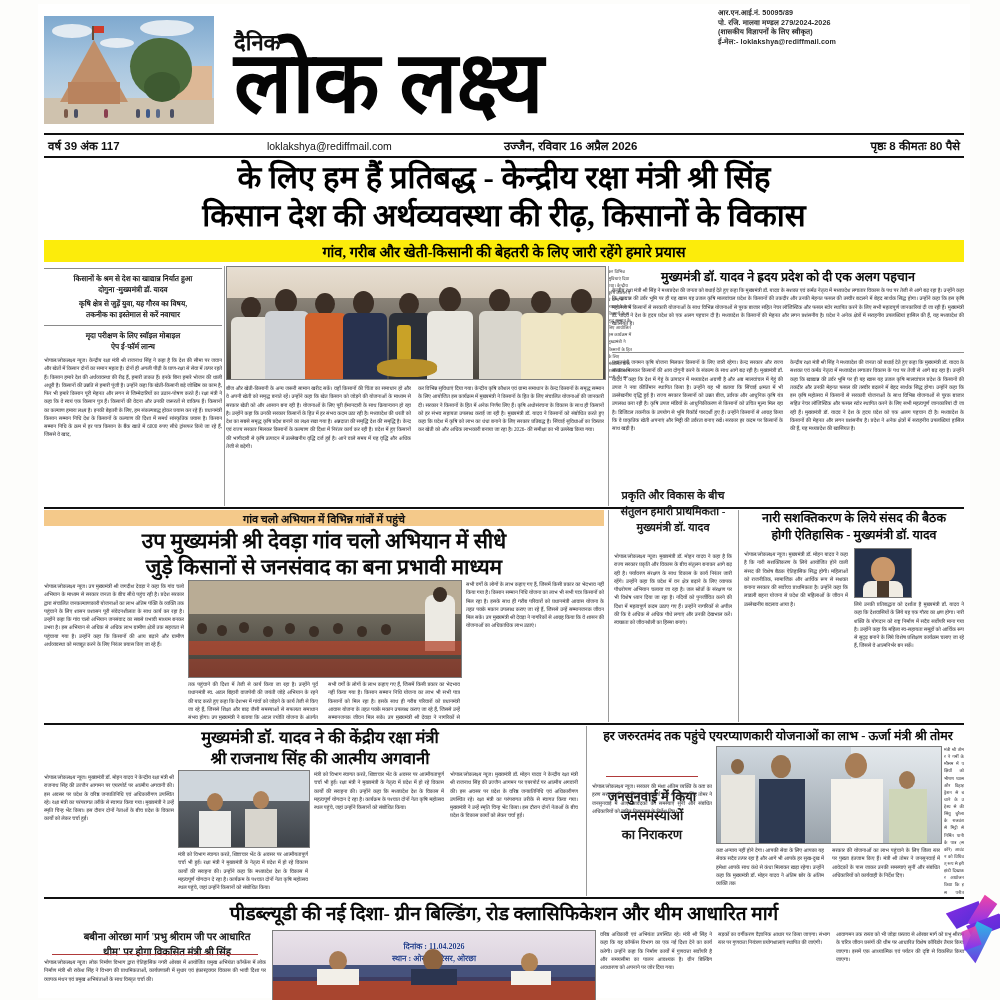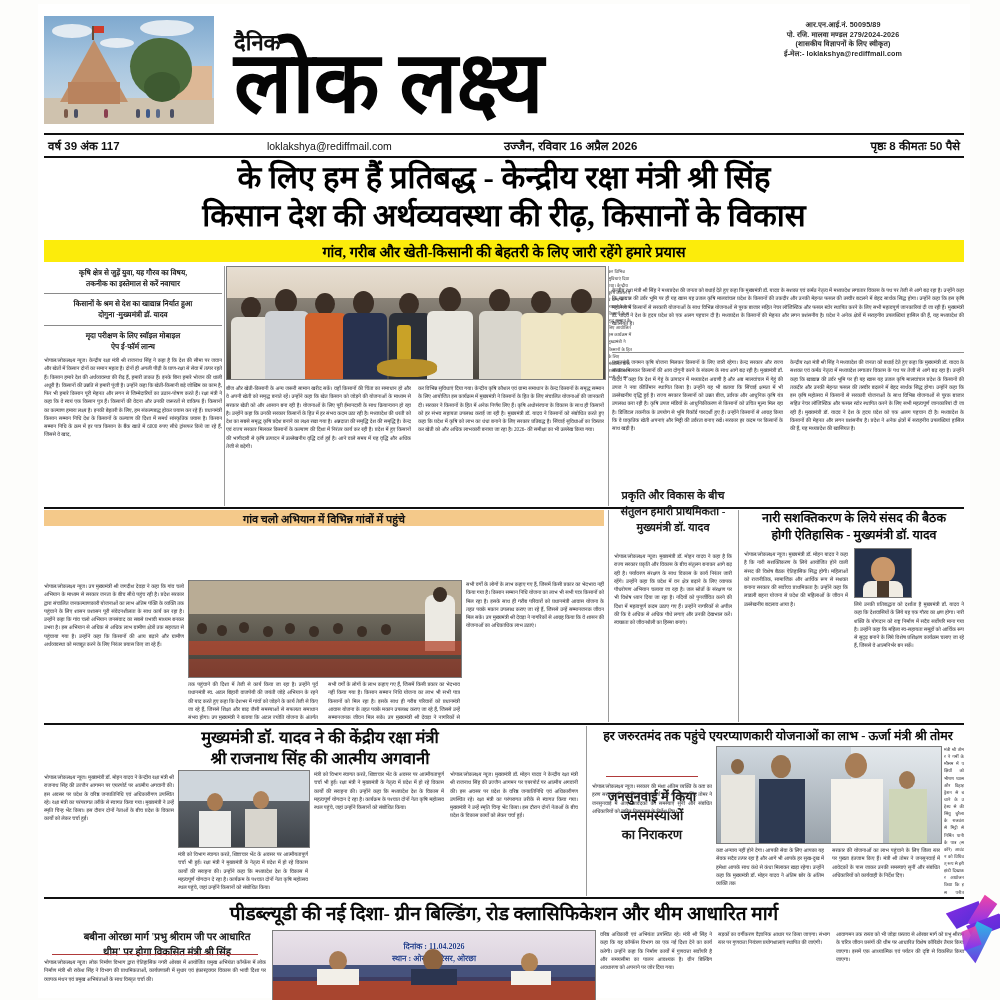--- a/index.html
+++ b/index.html
@@ -4,21 +4,21 @@
 <title>Dainik Lok Lakshya</title>
 <style>
   html,body{margin:0;padding:0;background:#b9b9b9;}
   body{font-family:"Liberation Sans","DejaVu Sans",sans-serif;}
   #page{
     width:1000px;height:1000px;position:relative;overflow:hidden;
     background:#fdfdfb;margin:0 auto;
   }
   .sheet{position:absolute;left:38px;top:4px;width:932px;height:994px;background:#ffffff;}
   
-  .reg{position:absolute;right:2px;top:16px;width:250px;text-align:center;line-height:1.35;}
+  .reg{position:absolute;right:2px;top:4px;width:250px;text-align:left;line-height:1.35;}
   .reg div{font-size:7.2px;color:#2b2b2b;font-weight:bold;letter-spacing:.1px;}
   .temple{position:absolute;left:6px;top:12px;width:170px;height:108px;overflow:hidden;border:0;}
   .sky{position:absolute;inset:0;background:linear-gradient(#7fa9cf 0%,#a9c7e0 45%,#cddbe6 100%);}
   .cloud{position:absolute;background:#f2f5f7;border-radius:50%;opacity:.85;}
   .shikhar{position:absolute;left:16px;bottom:22px;width:0;height:0;border-left:34px solid transparent;border-right:34px solid transparent;border-bottom:62px solid #c08f6a;}
   .shikhar2{position:absolute;left:24px;bottom:20px;width:52px;height:22px;background:#b9835e;}
   .flag{position:absolute;left:48px;bottom:84px;width:2px;height:14px;background:#6b4a33;}
   .flag:after{content:"";position:absolute;left:2px;top:0;width:10px;height:7px;background:#d03b2a;}
   .tree{position:absolute;left:86px;bottom:26px;width:62px;height:60px;background:#4c6b3c;border-radius:48% 52% 46% 54%;}
   .tree2{position:absolute;left:100px;bottom:22px;width:36px;height:30px;background:#3e5a31;border-radius:50%;}
@@ -101,34 +101,34 @@
     <div>ई-मेल:- loklakshya@rediffmail.com</div>
   </div>
 
   <div class="dainik">दैनिक</div>
   <div class="logoname">लोक लक्ष्य</div>
 
   <div class="dateline">
     <div class="dl-l">वर्ष 39 अंक 117</div>
     <div class="dl-m">loklakshya@rediffmail.com</div>
     <div class="dl-c">उज्जैन, रविवार 16 अप्रैल 2026</div>
-    <div class="dl-r">पृष्ठः 8 कीमतः 50 पैसे</div>
+    <div class="dl-r">पृष्ठः 8 कीमतः 80 पैसे</div>
   </div>
 
   <div class="mainhead">
     <div>के लिए हम हैं प्रतिबद्ध - केन्द्रीय रक्षा मंत्री  श्री सिंह</div>
     <div>किसान देश की अर्थव्यवस्था की रीढ़, किसानों के विकास</div>
   </div>
   <div class="yellowbar">गांव, गरीब और खेती-किसानी की बेहतरी के लिए जारी रहेंगे हमारे प्रयास</div>
 
   <div class="col" style="left:6px;top:264px;width:178px;">
+    <div class="kicker rulet" style="white-space:pre-line;padding:5px 0 4px;">किसानों के श्रम से देश का खाद्यान्न निर्यात हुआ
+दोगुना -मुख्यमंत्री डॉ. यादव</div>
     <div class="kicker" style="white-space:pre-line;padding-bottom:4px;">कृषि क्षेत्र से जुड़ें युवा, यह गौरव का विषय,
 तकनीक का इस्तेमाल से करें नवाचार</div>
-    <div class="kicker rulet" style="white-space:pre-line;padding:5px 0 4px;">किसानों के श्रम से देश का खाद्यान्न निर्यात हुआ
-दोगुना -मुख्यमंत्री डॉ. यादव</div>
     <div class="kicker rulet" style="white-space:pre-line;padding:5px 0 4px;">मृदा परीक्षण के लिए स्वॉइल मोबाइल
 ऐप ई-फॉर्म लान्च</div>
   </div>
 
   <div class="col body-txt" style="left:6px;top:352px;width:178px;height:148px;overflow:hidden;">भोपाल/लोकलक्ष्य न्यूज। केन्द्रीय रक्षा मंत्री श्री राजनाथ सिंह ने कहा है कि देश की सीमा पर जवान और खेतों में किसान दोनों का समान महत्व है। दोनों ही अगली पीढ़ी के प्राण-रक्षा से सेवा में तत्पर रहते हैं। किसान हमारे देश की अर्थव्यवस्था की रीढ़ हैं, हमारी ताकत हैं। इनके बिना हमारे भोजन की थाली अधूरी है। किसानों की उन्नति से हमारी पूंजी है। उन्होंने कहा कि खेती-किसानी बड़े जोखिम का काम है, फिर भी हमारे किसान पूरी मेहनत और लगन से जिम्मेदारियों का उठान-पोषण करते हैं। रक्षा मंत्री ने कहा कि वे स्वयं एक किसान पुत्र हैं। किसानों की वेदना और उनकी जरूरतों से वाकिफ हैं। किसानों का कल्याण हमारा लक्ष्य है। इनकी बेहतरी के लिए, हम संकल्पबद्ध होकर प्रयास कर रहे हैं। प्रधानमंत्री किसान सम्मान निधि देश के किसानों के कल्याण की दिशा में समर्थ सांस्कृतिक प्रयास है। किसान सम्मान निधि के क्रम में हर पात्र किसान के बैंक खाते में 6000 रुपए सीधे ट्रांसफर किये जा रहे हैं, जिससे वे खाद,</div>
 
   <div class="photo" style="left:188px;top:262px;width:378px;height:112px;">
     <div class="ph-stage"></div>
     <div class="ph-crowd" style="height:72%;background:linear-gradient(#8a8378,#4a463f);"></div>
     <div class="head-dot" style="left:14px;top:30px;width:20px;height:22px;"></div>
@@ -153,30 +153,35 @@
     <div style="position:absolute;left:150px;top:92px;width:60px;height:18px;background:#b8902a;border-radius:40%;"></div>
   </div>
 
   <div class="col" style="left:570px;top:264px;width:24px;height:110px;overflow:hidden;font-size:4.4px;line-height:1.6;color:#3a3a3a;">
     <div style="word-break:break-all;">कर विभिन्न सुविधाएं दिया गया। केन्द्रीय कृषि कौशल एवं ग्राम्य समाधान के केन्द्र किसानों के समृद्ध सम्मान के लिए आयोजित इस कार्यक्रम में मुख्यमंत्री ने किसानों के हित के लिए संचालित योजनाओं की जानकारी दी। सरकार ने किसानों के हित में अनेक निर्णय लिए हैं। कृषि अधोसंरचना के विकास के साथ ही किसानों को हर संभव सहायता उपलब्ध कराई जा रही है। मुख्यमंत्री डॉ. यादव ने किसानों को संबोधित करते हुए कहा कि प्रदेश में कृषि को लाभ का धंधा बनाने के लिए सरकार प्रतिबद्ध है। सिंचाई सुविधाओं का विस्तार कर खेती को और अधिक लाभकारी बनाया जा रहा है। 2026- की समीक्षा का भी उल्लेख किया गया।</div>
   </div>
 
   <div class="col body-txt" style="left:188px;top:380px;width:185px;height:120px;overflow:hidden;">बीज और खेती-किसानी के अन्य जरूरी सामान खरीद सकें। वहाँ किसानों की चिंता का समाधान हो और वे अपनी खेती को समृद्ध बनाते रहें। उन्होंने कहा कि खेत किसान को जोड़ने की योजनाओं के माध्यम से सरकार खेती को और आसान बना रही है। योजनाओं के लिए पूरी ईमानदारी के साथ क्रियान्वयन हो रहा है। उन्होंने कहा कि उनकी सरकार किसानों के हित में हर संभव कदम उठा रही है। मध्यप्रदेश की धरती को देश का सबसे समृद्ध कृषि प्रदेश बनाने का लक्ष्य रखा गया है। अन्नदाता की समृद्धि देश की समृद्धि है। केन्द्र एवं राज्य सरकार मिलकर किसानों के कल्याण की दिशा में निरंतर कार्य कर रही है। प्रदेश में हुए किसानों की भागीदारी से कृषि उत्पादन में उल्लेखनीय वृद्धि दर्ज हुई है। आने वाले समय में यह वृद्धि और अधिक तेजी से बढ़ेगी।</div>
   <div class="col body-txt" style="left:380px;top:380px;width:186px;height:120px;overflow:hidden;">कर विभिन्न सुविधाएं दिया गया। केन्द्रीय कृषि कौशल एवं ग्राम्य समाधान के केन्द्र किसानों के समृद्ध सम्मान के लिए आयोजित इस कार्यक्रम में मुख्यमंत्री ने किसानों के हित के लिए संचालित योजनाओं की जानकारी दी। सरकार ने किसानों के हित में अनेक निर्णय लिए हैं। कृषि अधोसंरचना के विकास के साथ ही किसानों को हर संभव सहायता उपलब्ध कराई जा रही है। मुख्यमंत्री डॉ. यादव ने किसानों को संबोधित करते हुए कहा कि प्रदेश में कृषि को लाभ का धंधा बनाने के लिए सरकार प्रतिबद्ध है। सिंचाई सुविधाओं का विस्तार कर खेती को और अधिक लाभकारी बनाया जा रहा है। 2026- की समीक्षा का भी उल्लेख किया गया।</div>
 
+  <div class="col subhead" style="left:574px;top:264px;width:352px;font-size:12.5px;">मुख्यमंत्री डॉ. यादव ने ह्रदय प्रदेश को दी एक अलग पहचान</div>
   <div class="col body-txt" style="left:574px;top:282px;width:352px;height:62px;overflow:hidden;">केन्द्रीय रक्षा मंत्री श्री सिंह ने मध्यप्रदेश की जनता को बधाई देते हुए कहा कि मुख्यमंत्री डॉ. यादव के सशक्त एवं कर्मठ नेतृत्व में मध्यप्रदेश लगातार विकास के पथ पर तेजी से आगे बढ़ रहा है। उन्होंने कहा कि खाद्यान्न की उर्वर भूमि पर ही यह खास यह उजल कृषि मालवांचल प्रदेश के किसानों की तकदीर और उनकी मेहनत फसल की तस्वीर बदलने में बेहद सार्थक सिद्ध होगा। उन्होंने कहा कि इस कृषि महोत्सव में किसानों से सरकारी योजनाओं के साथ विभिन्न योजनाओं से पूरक बाजार सहित नेचर लॉजिस्टिक और फसल स्टोर स्थापित करने के लिए सभी महत्वपूर्ण जानकारियां दी जा रही हैं। मुख्यमंत्री डॉ. यादव ने देश के हृदय प्रदेश को एक अलग पहचान दी है। मध्यप्रदेश के किसानों की मेहनत और लगन प्रशंसनीय है। प्रदेश ने अनेक क्षेत्रों में सराहनीय उपलब्धियां हासिल की हैं, यह मध्यप्रदेश की खासियत है।</div>
   <div class="hline" style="left:574px;top:348px;width:352px;"></div>
   <div class="col body-txt" style="left:574px;top:354px;width:171px;height:146px;overflow:hidden;">प्रधानमंत्री जनमन कृषि योजना मिलकर किसानों के लिए जारी रहेगा। केन्द्र सरकार और राज्य सरकार मिलकर किसानों की आय दोगुनी करने के संकल्प के साथ आगे बढ़ रही है। मुख्यमंत्री डॉ. यादव ने कहा कि देश में गेहूं के उत्पादन में मध्यप्रदेश अग्रणी है और अब मालवांचल में गेहूं की उपज ने नया कीर्तिमान स्थापित किया है। उन्होंने यह भी बताया कि सिंचाई क्षमता में भी उल्लेखनीय वृद्धि हुई है। राज्य सरकार किसानों को उन्नत बीज, उर्वरक और आधुनिक कृषि यंत्र उपलब्ध करा रही है। कृषि उपज मंडियों के आधुनिकीकरण से किसानों को उचित मूल्य मिल रहा है। डिजिटल तकनीक के उपयोग से भूमि रिकॉर्ड पारदर्शी हुए हैं। उन्होंने किसानों से आग्रह किया कि वे प्राकृतिक खेती अपनाएं और मिट्टी की उर्वरता बनाए रखें। सरकार हर कदम पर किसानों के साथ खड़ी है।</div>
   <div class="col body-txt" style="left:752px;top:354px;width:174px;height:146px;overflow:hidden;">केन्द्रीय रक्षा मंत्री श्री सिंह ने मध्यप्रदेश की जनता को बधाई देते हुए कहा कि मुख्यमंत्री डॉ. यादव के सशक्त एवं कर्मठ नेतृत्व में मध्यप्रदेश लगातार विकास के पथ पर तेजी से आगे बढ़ रहा है। उन्होंने कहा कि खाद्यान्न की उर्वर भूमि पर ही यह खास यह उजल कृषि मालवांचल प्रदेश के किसानों की तकदीर और उनकी मेहनत फसल की तस्वीर बदलने में बेहद सार्थक सिद्ध होगा। उन्होंने कहा कि इस कृषि महोत्सव में किसानों से सरकारी योजनाओं के साथ विभिन्न योजनाओं से पूरक बाजार सहित नेचर लॉजिस्टिक और फसल स्टोर स्थापित करने के लिए सभी महत्वपूर्ण जानकारियां दी जा रही हैं। मुख्यमंत्री डॉ. यादव ने देश के हृदय प्रदेश को एक अलग पहचान दी है। मध्यप्रदेश के किसानों की मेहनत और लगन प्रशंसनीय है। प्रदेश ने अनेक क्षेत्रों में सराहनीय उपलब्धियां हासिल की हैं, यह मध्यप्रदेश की खासियत है।</div>
 
   <div class="vline" style="left:186px;top:262px;height:240px;"></div>
   <div class="vline" style="left:570px;top:262px;height:240px;"></div>
   <div class="hline2" style="left:6px;top:503px;width:920px;"></div>
 
   <div class="orangeband" style="position:absolute;left:6px;top:506px;width:560px;height:16px;">गांव चलो अभियान में विभिन्न गांवों में पहुंचे</div>
+  <div class="col subhead" style="left:6px;top:524px;width:560px;font-size:21px;line-height:1.25;">
+    <div>उप मुख्यमंत्री श्री देवड़ा गांव चलो अभियान में सीधे</div>
+    <div>जुड़े किसानों से जनसंवाद का बना प्रभावी माध्यम</div>
+  </div>
 
   <div class="col body-txt" style="left:6px;top:578px;width:140px;height:135px;overflow:hidden;">भोपाल/लोकलक्ष्य न्यूज। उप मुख्यमंत्री श्री जगदीश देवड़ा ने कहा कि गांव चलो अभियान के माध्यम से सरकार जनता के बीच सीधे पहुंच रही है। प्रदेश सरकार द्वारा संचालित जनकल्याणकारी योजनाओं का लाभ अंतिम पंक्ति के व्यक्ति तक पहुंचाने के लिए शासन प्रशासन पूरी संवेदनशीलता के साथ कार्य कर रहा है। उन्होंने कहा कि गांव चलो अभियान जनसंवाद का सबसे प्रभावी माध्यम बनकर उभरा है। इस अभियान से अधिक से अधिक लाभ ग्रामीण क्षेत्रों तक सहजता से पहुंचाया गया है। उन्होंने कहा कि किसानों की आय बढ़ाने और ग्रामीण अर्थव्यवस्था को मजबूत करने के लिए निरंतर प्रयास किए जा रहे हैं।</div>
 
   <div class="photo" style="left:150px;top:576px;width:272px;height:96px;">
     <div style="position:absolute;inset:0;background:linear-gradient(#c9c2b4 0%,#a99f8d 42%,#8e8576 100%);"></div>
     <div style="position:absolute;left:0;right:0;top:34%;bottom:0;background:linear-gradient(#6f6a5e,#3d3a34);"></div>
     <div style="position:absolute;left:0;right:0;top:0;height:34%;background:#b9ac95;"></div>
     <div style="position:absolute;left:236px;top:14px;width:30px;height:56px;background:#eceae3;border-radius:8px 8px 0 0;"></div>
     <div class="head-dot" style="left:244px;top:6px;width:14px;height:15px;"></div>
     <div class="head-dot" style="left:8px;top:42px;width:10px;height:11px;"></div>

